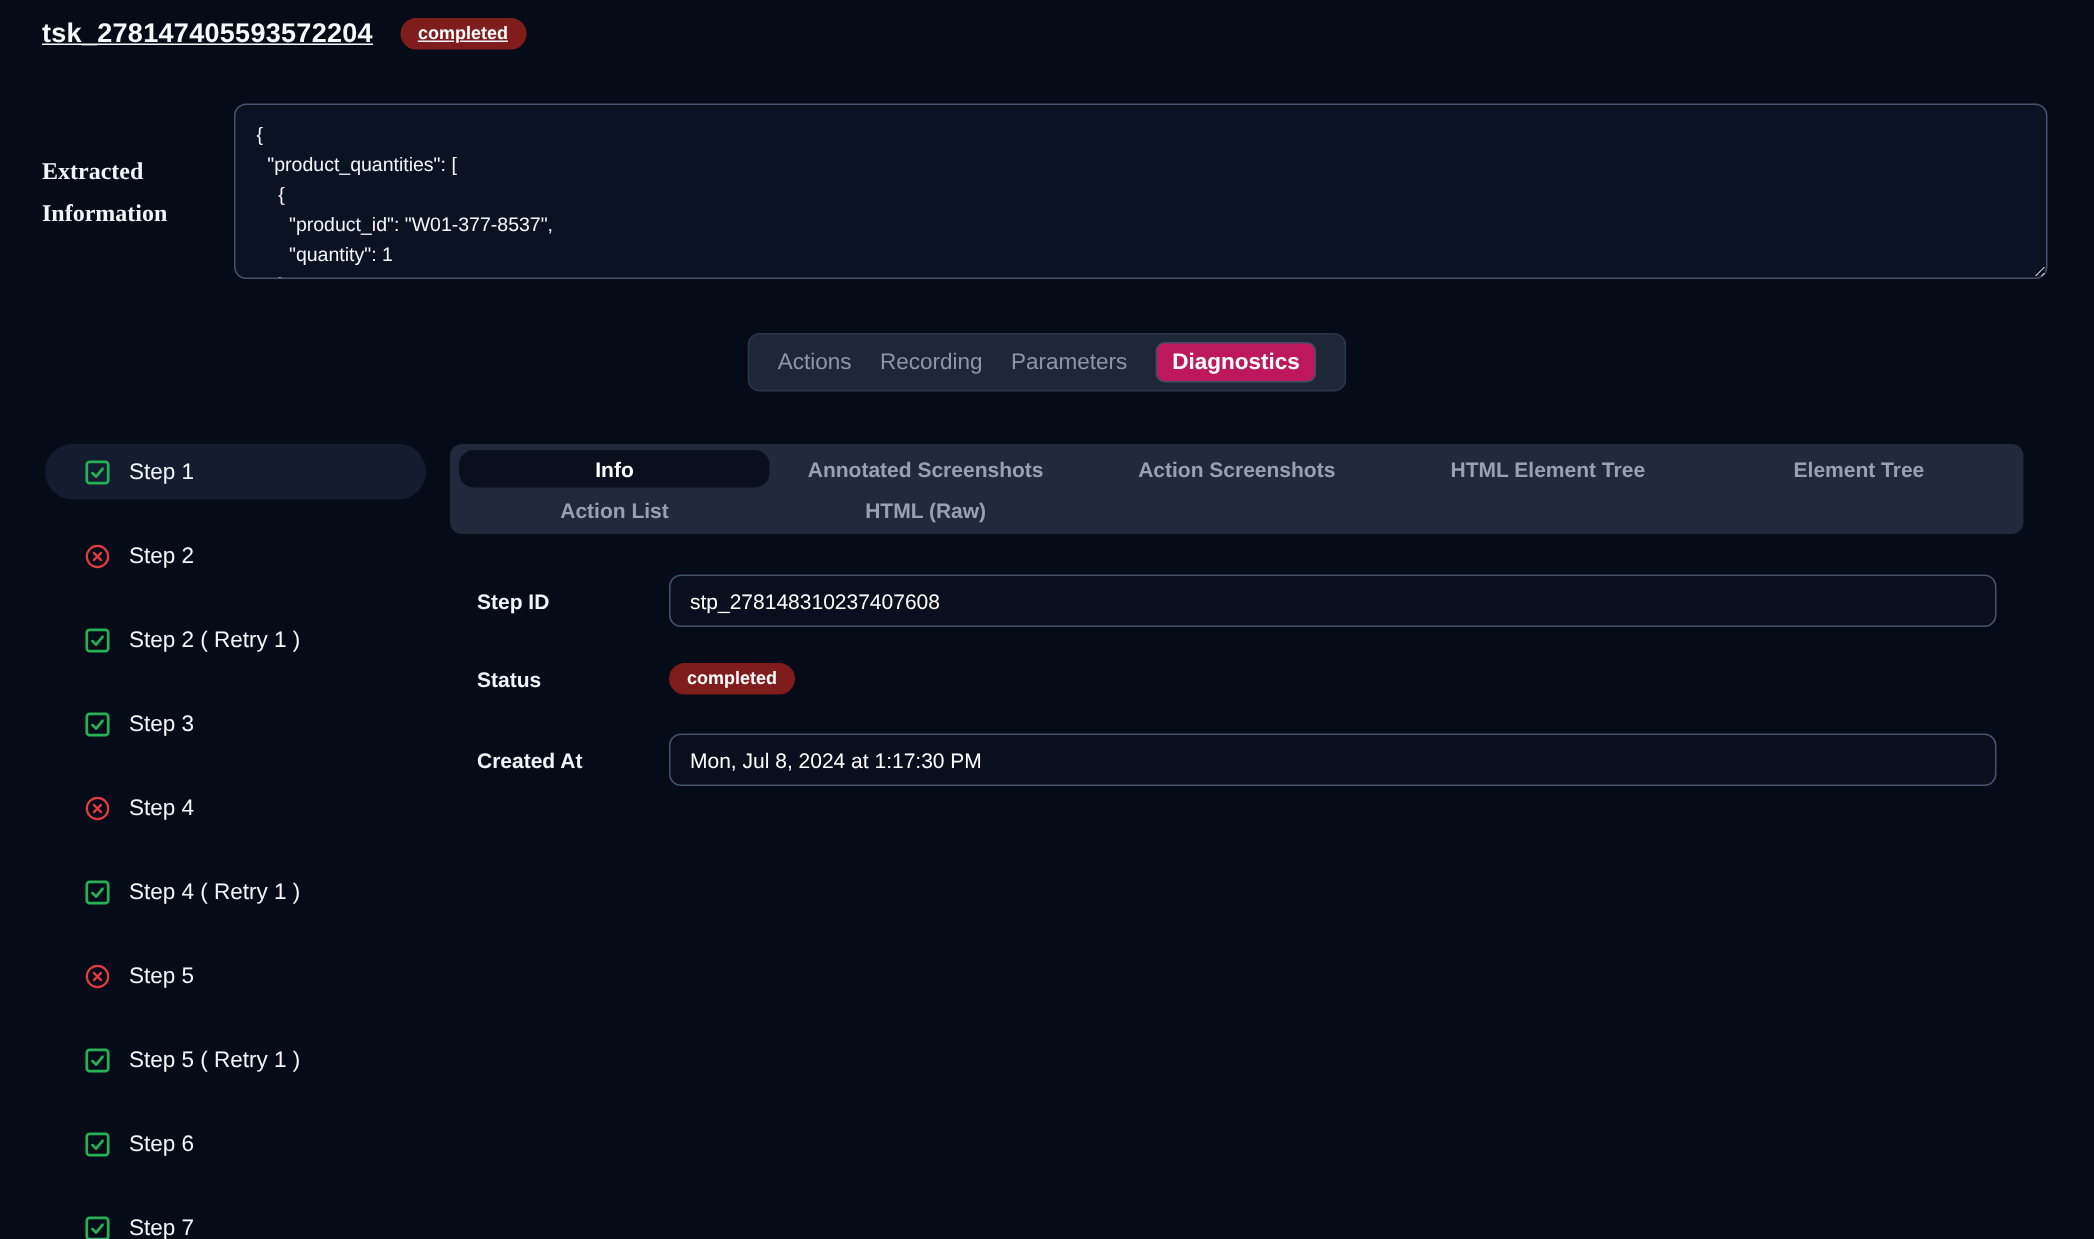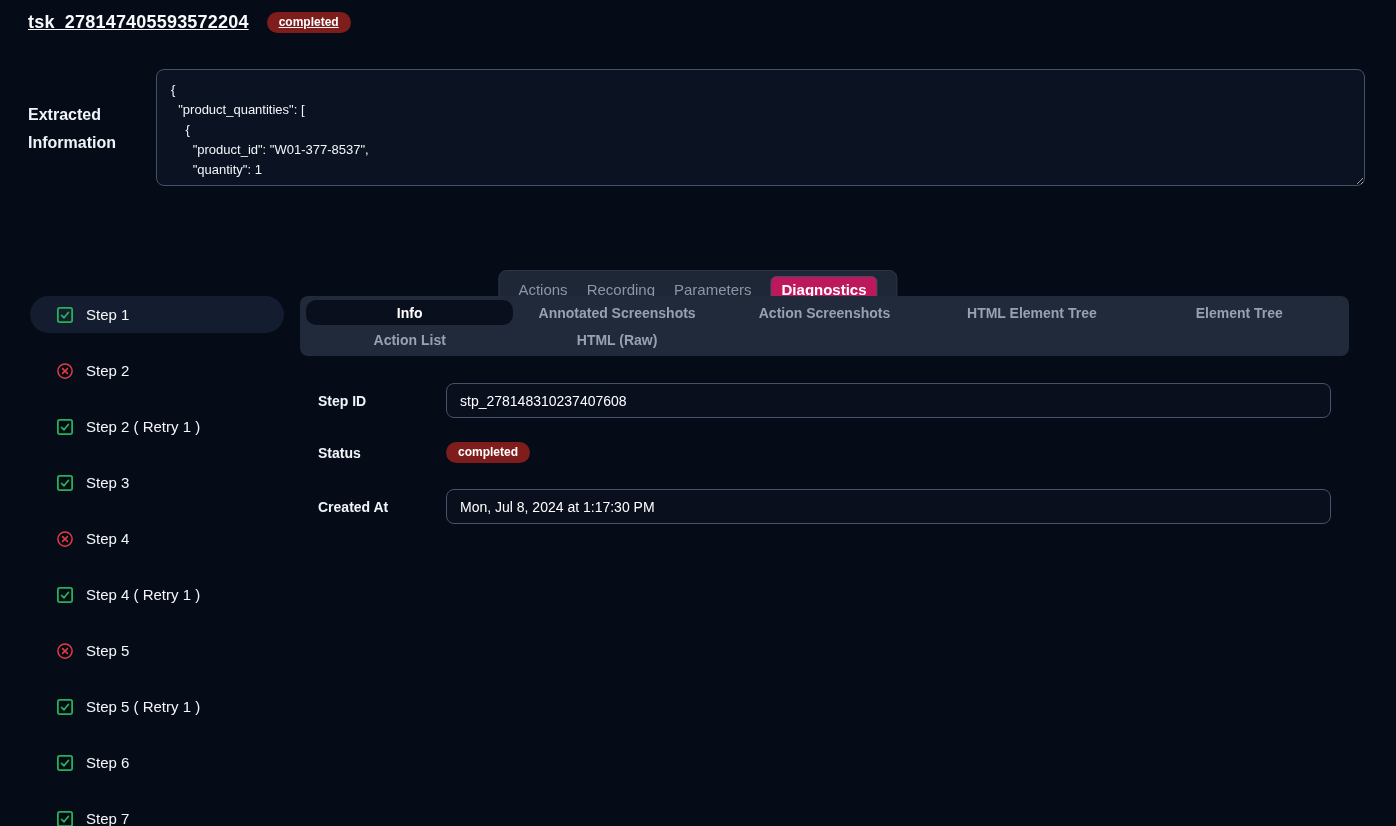--- a/index.html
+++ b/index.html
@@ -17,39 +17,39 @@
   .badge {
     background: #7f1d1d; color: #ffffff;
     font-size: 12px; font-weight: 700;
     padding: 4px 12px; border-radius: 999px;
     display: inline-block; line-height: 13px;
   }
 
   
   .extracted-label {
     position: absolute; left: 28px; top: 101px; width: 112px;
-    font-size: 16px; font-weight: 700; color: #f1f5f9; line-height: 28px;
+    font-size: 16px; font-weight: 700; color: #f1f5f9; line-height: 28px; font-family: Liberation Serif, serif;
   }
   .extracted-textarea {
     position: absolute; left: 156px; top: 69px;
     width: 1209px; height: 117px; box-sizing: border-box;
     background: #0b1221; border: 1px solid #46526a; border-radius: 8px;
     padding: 10px 14px; color: #f3f5f9;
     font-size: 13px; line-height: 20px;
     font-family: "Liberation Sans", sans-serif;
     resize: both; overflow: hidden; outline: none;
     white-space: pre;
   }
 
   
   .tabbar {
     position: absolute; top: 222px; left: 50%; transform: translateX(-50%);
     height: 39px; box-sizing: border-box;
     background: #1d2735; border: 1px solid #2b3749; border-radius: 8px;
-    display: flex; align-items: center; padding: 0 19px; gap: 19px; margin-top: 48px;
+    display: flex; align-items: center; padding: 0 19px; gap: 19px;
   }
   .tab { font-size: 15px; font-weight: 500; color: #8d96a5; white-space: nowrap; cursor: pointer; }
   .tab.selected {
     background: #be185d; border: 1px solid #40)4d66; border: 1px solid #404d66;
     border-radius: 6px; padding: 4px 10px; color: #ffffff; font-weight: 700;
   }
 
   
   .subtabs {
     position: absolute; left: 300px; top: 296px; width: 1049px; height: 60px;

